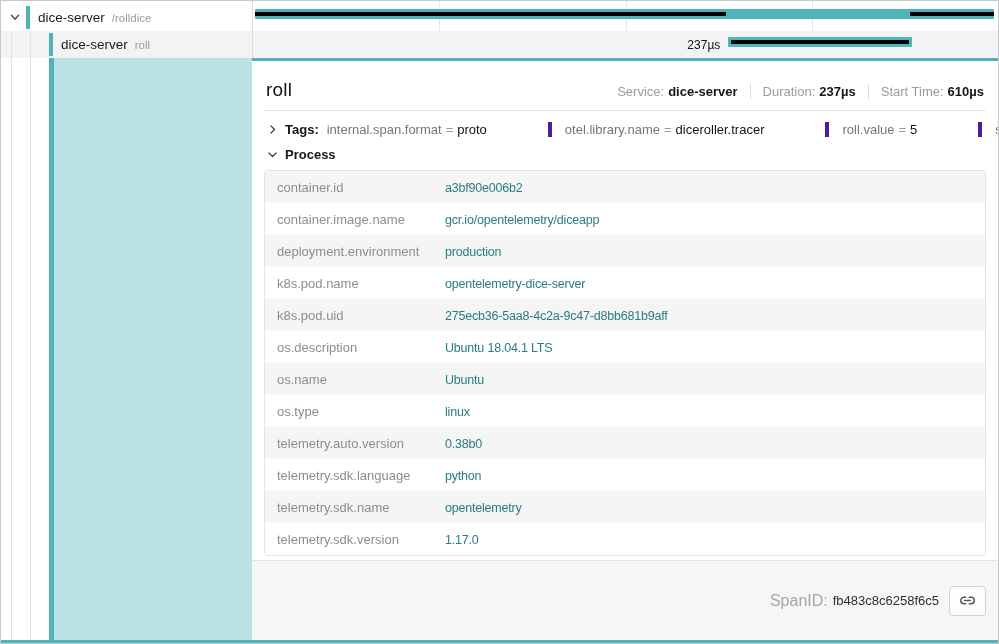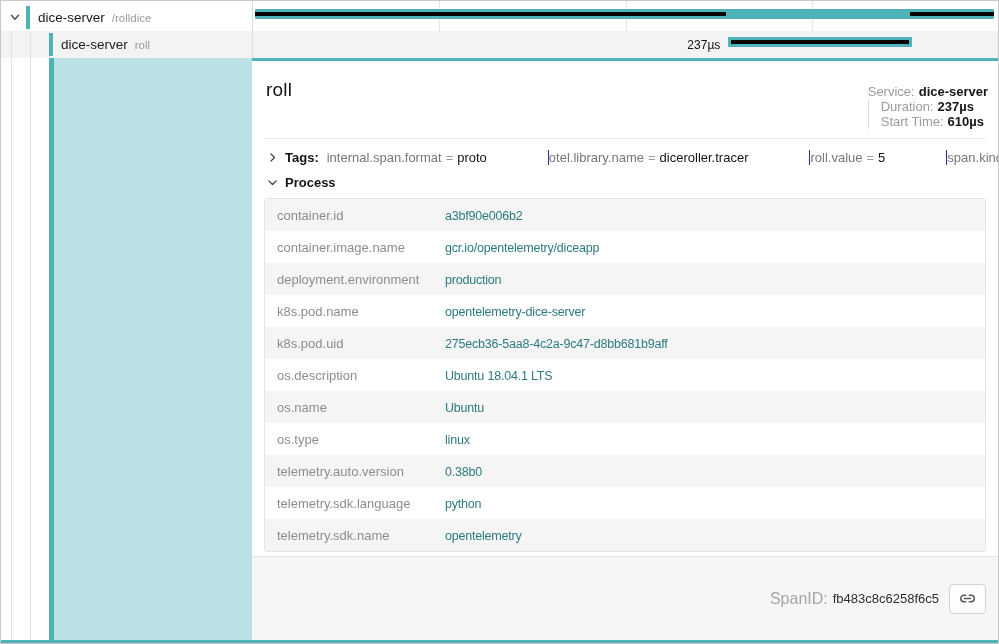--- a/index.html
+++ b/index.html
@@ -48,32 +48,32 @@
   
   .left-detail{position:absolute;left:0;top:57px;width:251px;bottom:3px;background:#fff;}
   .left-detail .accent{position:absolute;left:48px;top:0;bottom:0;width:5px;background:var(--teal);}
   .left-detail .tint{position:absolute;left:53px;right:0;top:0;bottom:0;background:var(--teal-light);}
 
   
   .detail-panel{position:absolute;left:251px;right:0;top:57px;bottom:3px;background:#fff;border-top:3px solid var(--teal);display:flex;flex-direction:column;}
   .panel-inner{flex:1;display:flex;flex-direction:column;padding:8px 12px 0 12px;min-height:0;}
   .detail-header{display:flex;align-items:baseline;padding:10px 2px 9px 2px;border-bottom:1px solid #e8e8e8;}
   .detail-title{font-size:19px;font-weight:400;color:#141414;margin:0;letter-spacing:.2px;}
-  .overview{margin-left:auto;font-size:13px;display:flex;align-items:baseline;flex-direction:column;}
+  .overview{margin-left:auto;font-size:13px;display:flex;align-items:baseline;}
   .ov-item{color:#9b9b9b;white-space:nowrap;}
   .ov-item + .ov-item{border-left:1px solid #d9d9d9;margin-left:12px;padding-left:12px;}
   .ov-val{color:#161616;font-weight:bold;margin-left:4px;}
   .accordion-head{display:flex;align-items:center;font-size:13px;cursor:pointer;}
   .tags-head{padding:11px 2px 8px 2px;}
   .proc-head{padding:2px 2px 8px 2px;}
   .acc-chevron{width:13px;height:13px;color:#3a3a3a;margin-right:6px;flex:none;}
   .acc-label{font-weight:bold;color:#141414;}
   .tag-items{display:flex;align-items:center;margin-left:8px;gap:48px;}
   .tag-item{white-space:nowrap;}
-  .tag-item + .tag-item{border-left:1px solid #4c1d95;margin-left:13px;}
+  .tag-item + .tag-item{border-left:4px solid #4c1d95;margin-left:13px;padding-left:13px;}
   .tag-key{color:#767676;}
   .tag-eq{color:#9b9b9b;margin:0 4px;}
   .tag-val{color:#141414;}
 
   .process-table{border:1px solid #e4e4e4;border-radius:3px;overflow:hidden;}
   .prow{display:flex;align-items:flex-end;padding:8px 12px;min-height:32px;}
   .prow:nth-child(even){background:#fff;}
   .prow:nth-child(odd){background:#f5f5f5;}
   .pkey{width:168px;flex:none;color:#8d8d8d;font-size:13px;}
   .pval{font-family:Liberation Sans, sans-serif;font-size:12.5px;color:var(--val-teal);letter-spacing:-.2px;}
@@ -230,20 +230,24 @@
           <div class="prow">
             <span class="pkey">telemetry.sdk.language</span>
             <span class="pval">python</span>
           </div>
 
           <div class="prow">
             <span class="pkey">telemetry.sdk.name</span>
             <span class="pval">opentelemetry</span>
           </div>
 
+          <div class="prow">
+            <span class="pkey">telemetry.sdk.version</span>
+            <span class="pval">1.17.0</span>
+          </div>
         </div>
 
       <div class="panel-footer">
         <span class="spanid-label">SpanID:</span>
         <span class="spanid-value">fb483c8c6258f6c5</span>
         <button class="link-btn">
           <span style="display:flex;">
             <svg viewBox="0 0 24 24" width="17" height="17">
                 <path d="M9.5 7.5 H7 a4.5 4.5 0 0 0 0 9 h2.5 M14.5 7.5 H17 a4.5 4.5 0 0 1 0 9 h-2.5 M8 12 h8" fill="none" stroke="currentColor" stroke-width="2.1" stroke-linecap="round" stroke-linejoin="round"></path>
               </svg>

